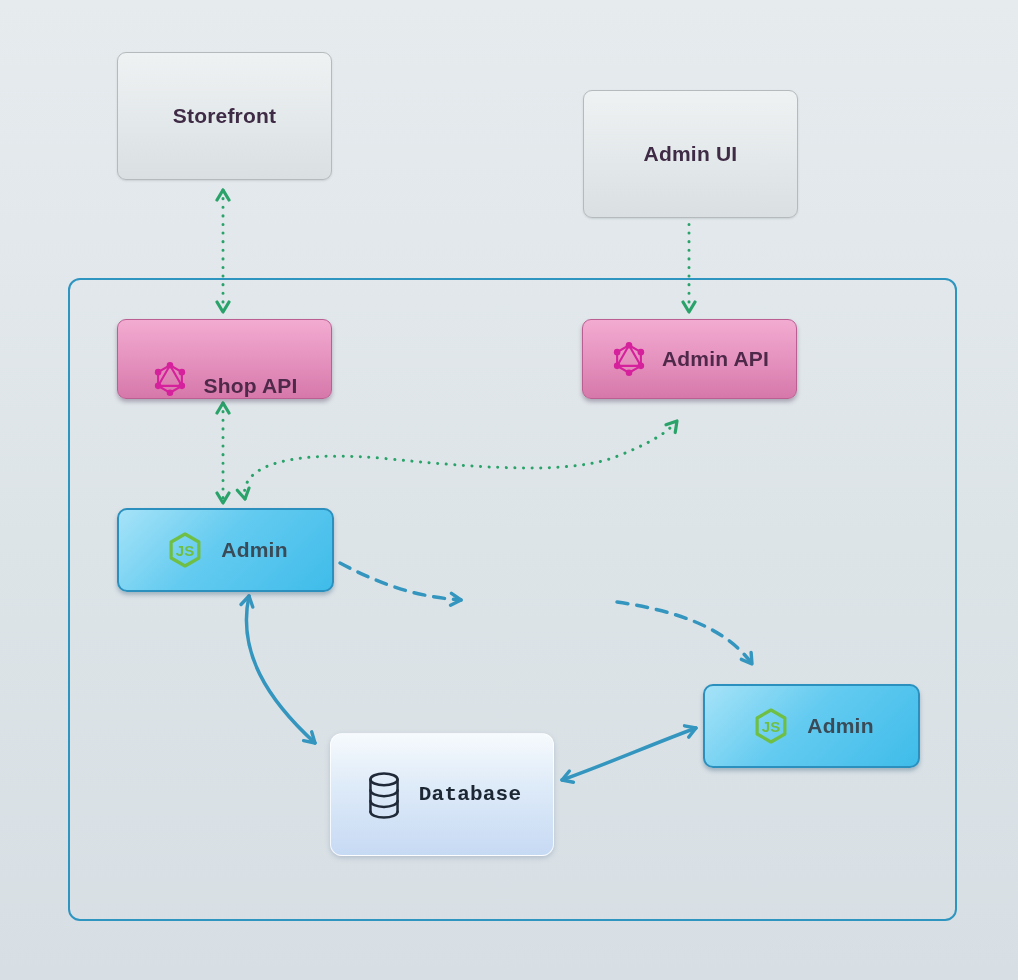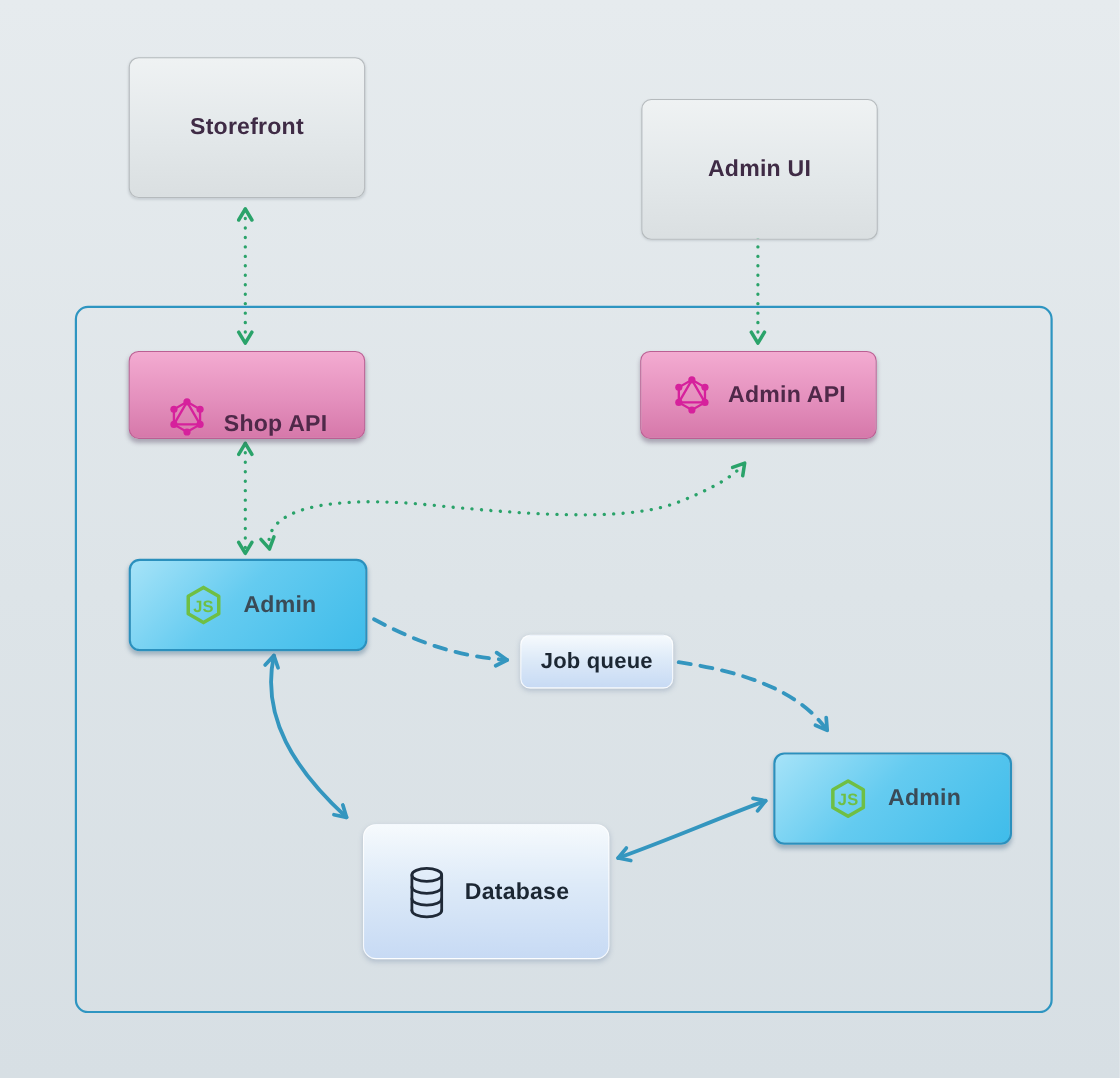--- a/index.html
+++ b/index.html
@@ -49,21 +49,21 @@
   }
   .server{left:117px;top:508px;}
   .worker{left:703px;top:684px;}
 
   .box-light{
     background:linear-gradient(180deg,#f6fafd 0%,#ddeaf8 45%,#c7daf4 100%);
     border:1px solid rgba(255,255,255,.8);border-radius:9px;color:#1c2733;
     box-shadow:0 2px 5px rgba(110,130,160,.35);
   }
   .jobqueue{left:473px;top:577px;width:137px;height:47px;font-size:20px;}
-  .database{left:330px;top:749px;width:222px;height:121px;border-radius:12px;}
+  .database{left:330px;top:733px;width:222px;height:121px;border-radius:12px;font-family:Liberation Mono, monospace;}
 
   .icon{display:inline-flex;align-items:center;justify-content:center;}
 
   .edge-dotted{fill:none;stroke-width:3;stroke-linecap:round;stroke-dasharray:.1 8.5;}
   .edge-dashed{fill:none;stroke-width:3.5;stroke-linecap:round;stroke-dasharray:11 9;}
   .edge-solid{fill:none;stroke-width:3.5;stroke-linecap:round;}
 </style>
 </head>
 <body>
 
@@ -154,23 +154,20 @@
   <div class="node box-node worker">
     <span class="icon">
       <svg width="44" height="44" viewBox="0 0 44 44">
         <path d="M22,6 L35.86,14 L35.86,30 L22,38 L8.14,30 L8.14,14 Z" fill="none" stroke-width="3.2" stroke-linejoin="round" stroke="#6fbf44"></path>
         <text x="22" y="28" text-anchor="middle" font-family="Liberation Sans, sans-serif" font-size="15" font-weight="bold" fill="#6fbf44">JS</text>
       </svg>
     </span>
     <span class="label">Admin</span>
   </div>
 
-  <div class="node box-light jobqueue">
-    <span class="label">Job queue</span>
-  </div>
 
   <div class="node box-light database">
     <span class="icon">
       <svg width="42" height="50" viewBox="0 0 40 48">
         <g fill="none" stroke-width="2.4" stroke-linecap="round" stroke="#1f2937">
           <ellipse cx="20" cy="9" rx="13" ry="5.6"></ellipse>
           <path d="M7,9 L7,40"></path>
           <path d="M33,9 L33,40"></path>
           <path d="M7,19.5 A13,5.6 0 0 0 33,19.5"></path>
           <path d="M7,29.8 A13,5.6 0 0 0 33,29.8"></path>

